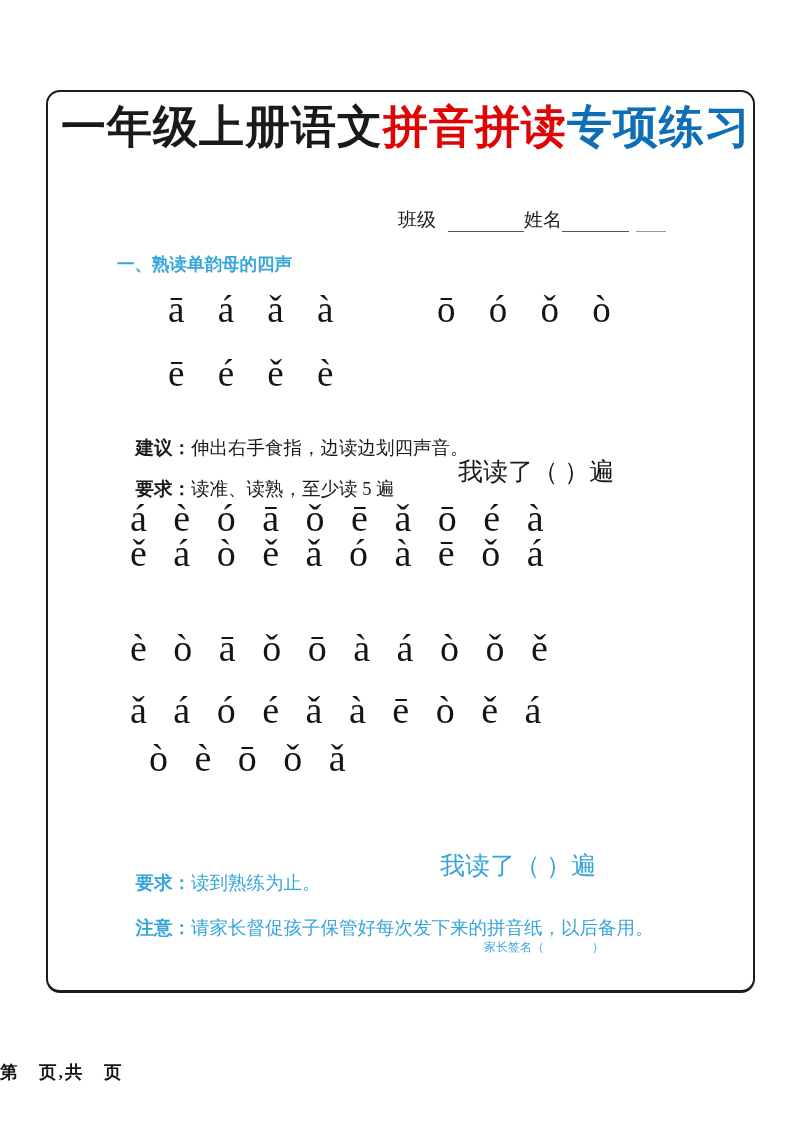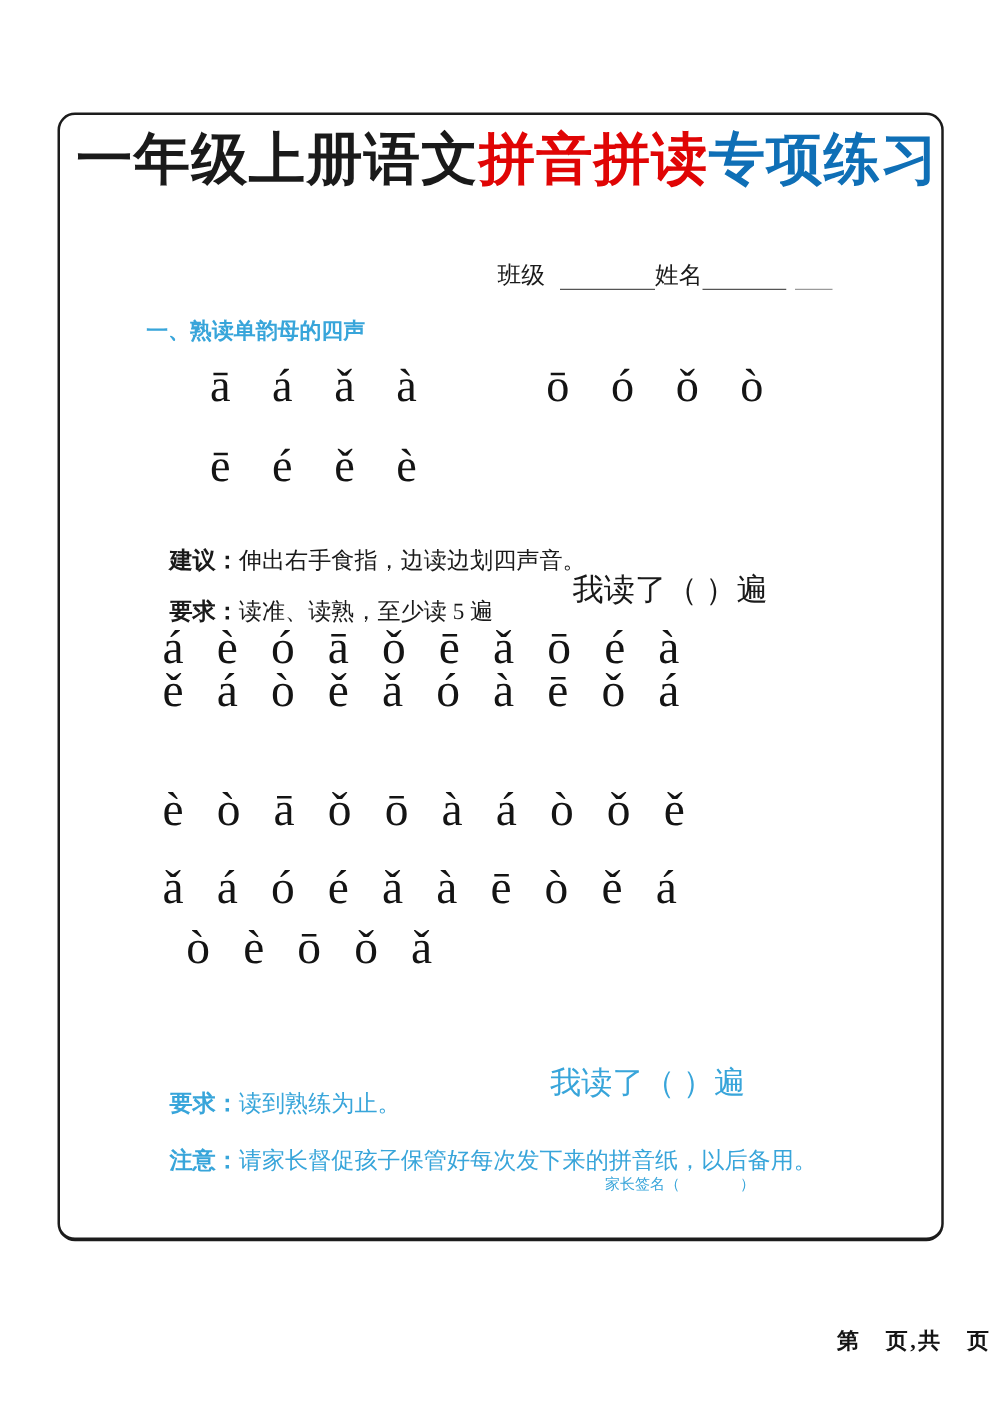--- a/index.html
+++ b/index.html
@@ -80,21 +80,21 @@
   .blue-note{color:var(--light-blue);}
   .requirement2-line{top:849px;}
   .read-count-2{left:440px;top:849px;color:var(--light-blue);}
   .notice-line{top:894px;}
   .signature-line{
     position:absolute;left:484px;top:939px;
     font-size:12px;color:var(--light-blue);white-space:pre;
   }
   .page-footer{
     position:absolute;left:0;top:1060px;width:793px;
-    text-align:right;font-size:17.5px;font-weight:600;letter-spacing:2px;
+    text-align:left;font-size:17.5px;font-weight:600;letter-spacing:2px;
     color:#141414;white-space:pre;
   }
 </style>
 </head>
 <body>
 
 <div class="canvas">
 
   <div class="border-frame"></div>
 

